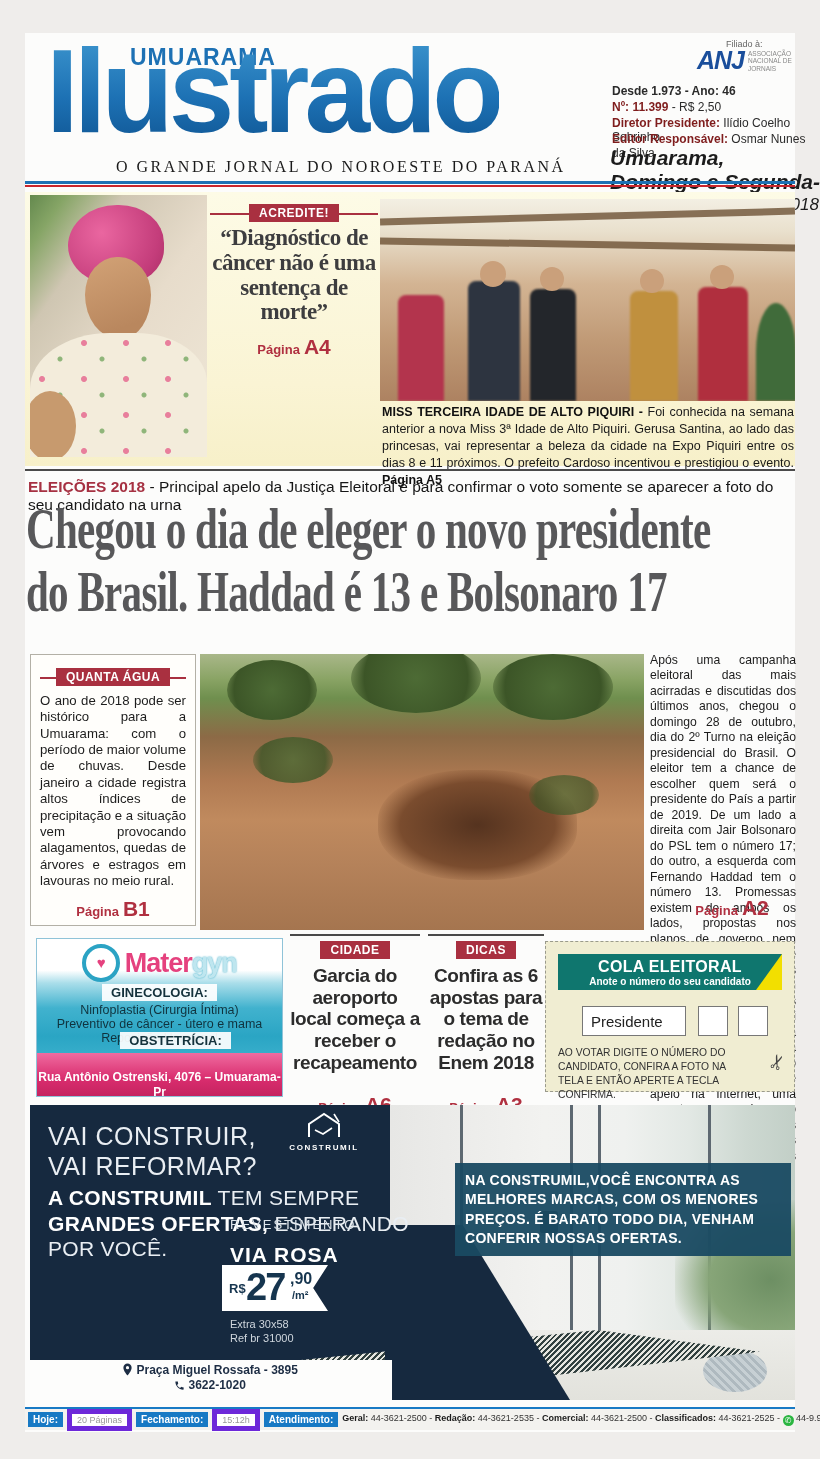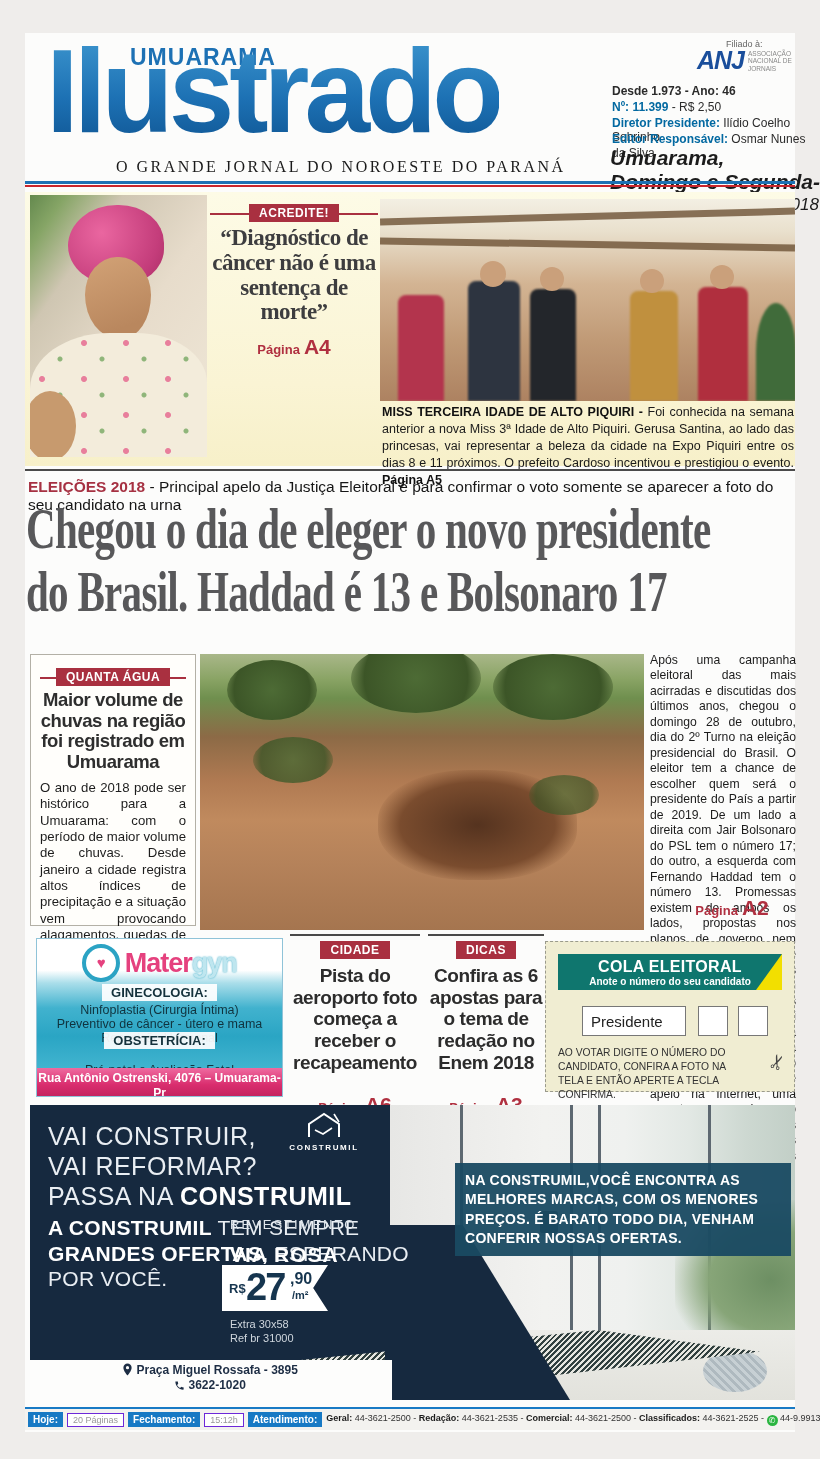--- a/index.html
+++ b/index.html
@@ -12,21 +12,21 @@
   .logo{left:46px;top:30px;font-size:118px;font-weight:bold;letter-spacing:-5px;line-height:1.05;
         background:linear-gradient(180deg,#3f98d0 0%,#1d71b4 55%,#0e5390 100%);
         -webkit-background-clip:text;background-clip:text;color:transparent;}
   .tagline{left:116px;top:158px;font-family:"Liberation Serif",serif;font-size:16px;letter-spacing:2.5px;color:#1a1a1a;}
   .rule-blue{left:25px;top:181px;width:770px;height:3px;background:#1d71b4;}
   .rule-red{left:25px;top:185px;width:770px;height:2px;background:#c9252c;}
   .filiado{left:726px;top:39px;font-size:9px;color:#666;}
   .anj{left:697px;top:46px;font-size:25px;font-weight:bold;font-style:italic;color:#1a4e9b;letter-spacing:-1px;}
   .anj-sub{left:748px;top:50px;width:46px;font-size:6.5px;color:#888;line-height:1.15;}
   .meta{left:612px;font-size:12px;color:#2b2b2b;}
-  .meta b{color:#0369a1;}
+  .meta b{color:#7f1d1d;}
   .m1{top:84px;font-weight:bold;}
   .m2{top:100px;}
   .m3{top:116px;}
   .m4{top:132px;}
   .date1{left:610px;top:146px;font-size:21px;font-weight:bold;font-style:italic;color:#1c1c1c;}
   .date2{left:610px;top:170px;font-size:21px;font-weight:bold;font-style:italic;color:#1c1c1c;}
   .date3{left:610px;top:195px;font-size:17px;font-style:italic;color:#1c1c1c;}
 
   
   .band-top{left:25px;top:192px;width:770px;height:274px;background:linear-gradient(180deg,#fdfbe6 0%,#faf4d4 70%,#f7f0c9 100%);}
@@ -87,23 +87,23 @@
   .matergyn{left:36px;top:938px;width:247px;height:159px;border:1px solid #8fc3d8;box-sizing:border-box;overflow:hidden;
       background:linear-gradient(180deg,#ffffff 0%,#ffffff 20%,#aadeea 28%,#41b2ce 44%,#2aa5c4 62%,#41b4cf 82%,#63c4d8 100%);}
   .mg-logo{position:absolute;left:0;top:5px;width:100%;text-align:center;}
   .mg-circle{display:inline-block;width:30px;height:30px;border:4px solid #2ba3c4;border-radius:50%;background:#fff;
       vertical-align:middle;line-height:30px;font-size:15px;color:#e5417e;}
   .mg-name{font-size:27px;font-weight:bold;vertical-align:middle;letter-spacing:-1px;}
   .mg-m{color:#e5417e;} .mg-g{color:#bfe6ef;text-shadow:0 0 2px #2aa5c4;}
   .mg-pill{display:inline-block;background:rgba(255,255,255,.92);color:#14323c;font-weight:bold;font-size:13px;padding:1px 9px;}
   .mg-line{color:#10333e;font-size:12.5px;margin-top:2px;}
   .mg-center{position:absolute;width:100%;text-align:center;}
-  .mg-band{position:absolute;left:0;bottom:0;width:100%;height:28px;
+  .mg-band{position:absolute;left:0;bottom:0;width:100%;height:43px;
       background:linear-gradient(180deg,#ef6ba0 0%,#d92d6e 60%,#c52360 100%);
-      color:#fff;font-weight:bold;font-size:12px;text-align:center;padding-top:3px;box-sizing:border-box;line-height:1.25;}
+      color:#fff;font-weight:bold;font-size:12px;text-align:center;padding-top:17px;box-sizing:border-box;line-height:1.25;}
 
   .teaser{text-align:center;}
   .t-title{font-size:19px;font-weight:bold;color:#2c2c2c;line-height:1.14;letter-spacing:-.4px;margin-top:6px;}
 
   .cola{left:545px;top:941px;width:250px;height:151px;background:#f0edd2;border:1px dashed #9a9a8c;box-sizing:border-box;}
   .cola-bar{position:absolute;left:12px;top:12px;right:12px;height:36px;background:#0f766e;color:#fff;text-align:center;overflow:hidden;}
   .cola-bar .t{font-size:16px;font-weight:bold;margin-top:4px;letter-spacing:.3px;}
   .cola-bar .s{font-size:10px;font-weight:bold;}
   .cola-corner{position:absolute;right:0;top:0;width:26px;height:36px;background:#f2df00;clip-path:polygon(100% 0,100% 100%,0 100%);}
   .cola-field{position:absolute;left:36px;top:64px;width:104px;height:30px;background:#fff;border:1px solid #777;
@@ -147,21 +147,21 @@
   .extra{position:absolute;left:200px;top:212px;font-size:11px;color:#cfd6dd;line-height:1.3;}
   .banner{position:absolute;left:425px;top:58px;width:316px;background:rgba(25,74,98,.95);color:#fff;
       font-size:14px;font-weight:bold;letter-spacing:.3px;line-height:1.38;padding:8px 10px;}
   .addr{position:absolute;left:30px;top:258px;width:300px;text-align:center;color:#1d2d44;font-weight:bold;font-size:12px;line-height:1.25;}
   .addr svg{vertical-align:-2px;}
 
   
   .footer{left:25px;top:1407px;width:770px;height:23px;background:#f3f2ef;border-top:2px solid #1779c4;
       display:flex;align-items:center;gap:4px;padding:0 3px;box-sizing:border-box;font-size:9px;white-space:nowrap;}
   .fl{background:#1779c4;color:#fff;font-weight:bold;padding:2px 5px;font-size:10px;}
-  .fv{background:#fff;border:1px solid #6d28d9;color:#999;padding:1px 5px;font-size:9px;text-align:right;}
+  .fv{background:#fff;border:5px solid #6d28d9;color:#999;padding:1px 5px;font-size:9px;text-align:right;}
   .ph b{color:#1b1b1b;}
   .ph{color:#333;}
   .wa{display:inline-block;width:11px;height:11px;border-radius:50%;background:#2ab540;color:#fff;
       font-size:8px;line-height:11px;text-align:center;vertical-align:-2px;}
 </style>
 </head>
 <body>
 
 <div id="paper"></div>
 
@@ -217,21 +217,20 @@
 
 <div class="abs rule-dark"></div>
 <div class="abs strip"><span class="lbl">ELEIÇÕES 2018</span><span> - Principal apelo da Justiça Eleitoral é para confirmar o voto somente se aparecer a foto do seu candidato na urna</span></div>
 <div class="abs headline">
   <div>Chegou o dia de eleger o novo presidente</div>
   <div>do Brasil. Haddad é 13  e Bolsonaro 17</div>
 </div>
 
 <div class="abs quanta">
   <div class="tagline-red"><span class="tag-pill">QUANTA ÁGUA</span></div>
-  <div class="q-title">Maior volume de chuvas na região foi registrado em Umuarama</div>
   <div class="q-body">O ano de 2018 pode ser histórico para a Umuarama: com o período de maior volume de chuvas. Desde janeiro a cidade registra altos índices de precipitação e a situação vem provocando alagamentos, quedas de árvores e estragos em lavouras no meio rural.</div>
   <div class="pageref" style="margin-top:8px;">
     <span class="small">Página</span><span class="big">B1</span>
   </div>
 </div>
 
 <div class="abs photo-center">
   <div class="shrub" style="left:6%;top:2%;width:90px;height:60px;"></div>
   <div class="shrub" style="left:34%;top:-4%;width:130px;height:70px;"></div>
   <div class="shrub" style="left:66%;top:0;width:120px;height:66px;"></div>
@@ -247,32 +246,32 @@
 
 <div class="abs matergyn">
   <div class="mg-logo">
     <span class="mg-circle">♥</span>
     <span class="mg-name"><span class="mg-m">Mater</span><span class="mg-g">gyn</span></span>
   </div>
   <div class="mg-center" style="top:44px;"><span class="mg-pill">GINECOLOGIA:</span></div>
   <div class="mg-center mg-line" style="top:62px;">Ninfoplastia (Cirurgia Íntima)</div>
   <div class="mg-center mg-line" style="top:76px;">Preventivo de câncer - útero e mama</div>
   <div class="mg-center mg-line" style="top:90px;">Reposição Hormonal</div>
-  <div class="mg-center" style="top:92px;"><span class="mg-pill">OBSTETRÍCIA:</span></div>
+  <div class="mg-center" style="top:92px;margin-left:16px;"><span class="mg-pill">OBSTETRÍCIA:</span></div>
   <div class="mg-center mg-line" style="top:122px;">Pré-natal e Avaliação Fetal</div>
   <div class="mg-band">
     <div>Rua Antônio Ostrenski, 4076 – Umuarama-Pr</div>
 
   </div>
 </div>
 
 <div class="abs toprule" style="left:290px;top:934px;width:130px;"></div>
 <div class="abs teaser" style="left:290px;top:940px;width:130px;">
   <span class="tag-pill">CIDADE</span>
-  <div class="t-title">Pista do aeroporto foto começa a receber o recapeamento</div>
+  <div class="t-title">Garcia do aeroporto local começa a receber o recapeamento</div>
   <div class="pageref" style="margin-top:20px;">
     <span class="small">Página</span><span class="big">A6</span>
   </div>
 </div>
 
 <div class="abs toprule" style="left:428px;top:934px;width:116px;"></div>
 <div class="abs teaser" style="left:428px;top:940px;width:116px;">
   <span class="tag-pill">DICAS</span>
   <div class="t-title">Confira as 6 apostas para o tema de redação no Enem 2018</div>
   <div class="pageref" style="margin-top:20px;">
@@ -305,21 +304,20 @@
     <div class="kettle"></div>
     <div class="pouf"></div>
   </div>
   <div class="rug"></div>
   <div class="navy-diag"></div>
   <div class="white-strip"></div>
 
   <div class="ad-copy">
     <div class="ad-l">VAI CONSTRUIR,</div>
     <div class="ad-l">VAI REFORMAR?</div>
-    <div class="ad-l"><span>PASSA NA </span><b>CONSTRUMIL</b></div>
     <div class="ad-s" style="margin-top:4px;"><b>A CONSTRUMIL</b><span> TEM SEMPRE</span></div>
     <div class="ad-s"><b>GRANDES OFERTAS,</b><span> ESPERANDO</span></div>
     <div class="ad-s">POR VOCÊ.</div>
   </div>
 
   <div class="cm-logo">
     <svg width="40" height="28" viewBox="0 0 40 28">
       <path d="M5 26 L5 13 L20 3 L35 13 L35 26" fill="none" stroke="#ffffff" stroke-width="2"></path>
       <path d="M11 19 l8 4 9-6" fill="none" stroke="#ffffff" stroke-width="1.6"></path>
       <path d="M30 3 l5 8" fill="none" stroke="#ffffff" stroke-width="1.6"></path>

